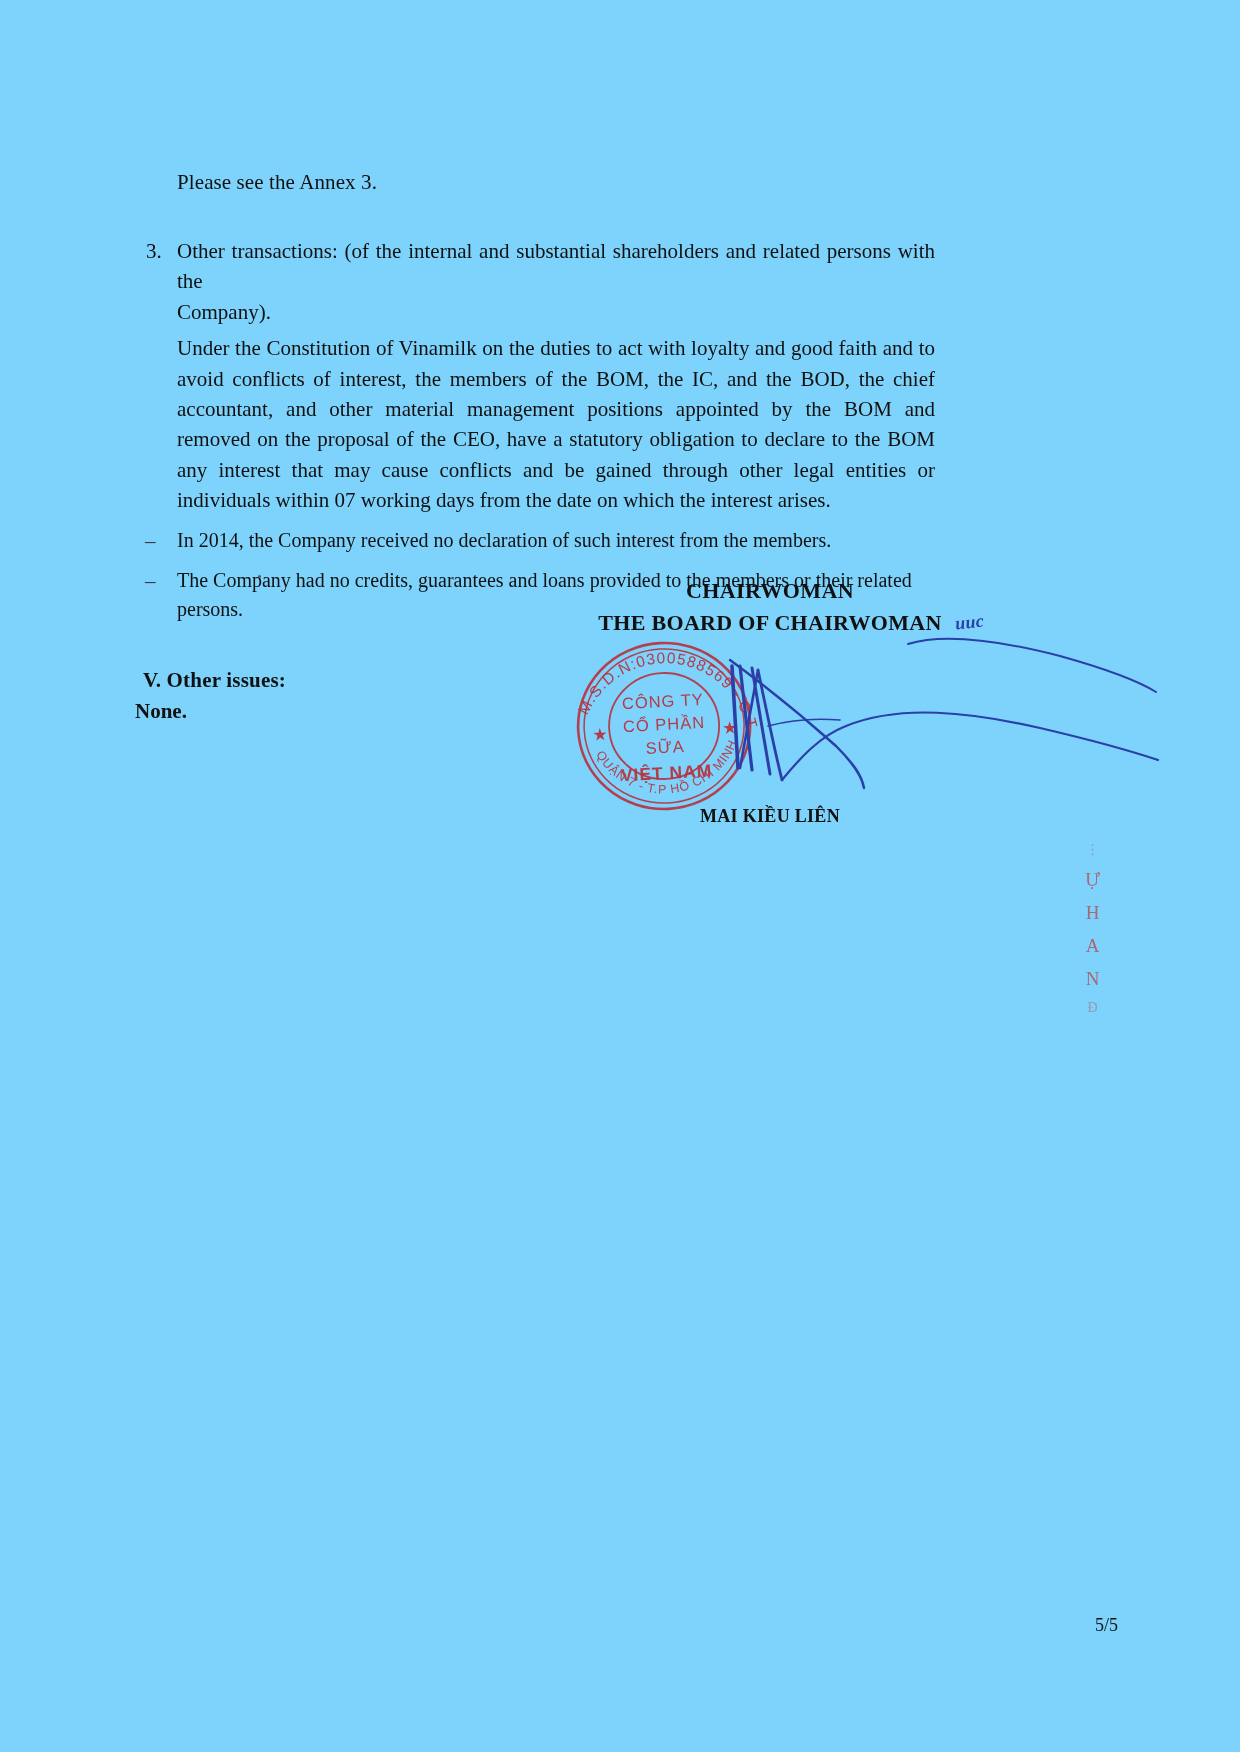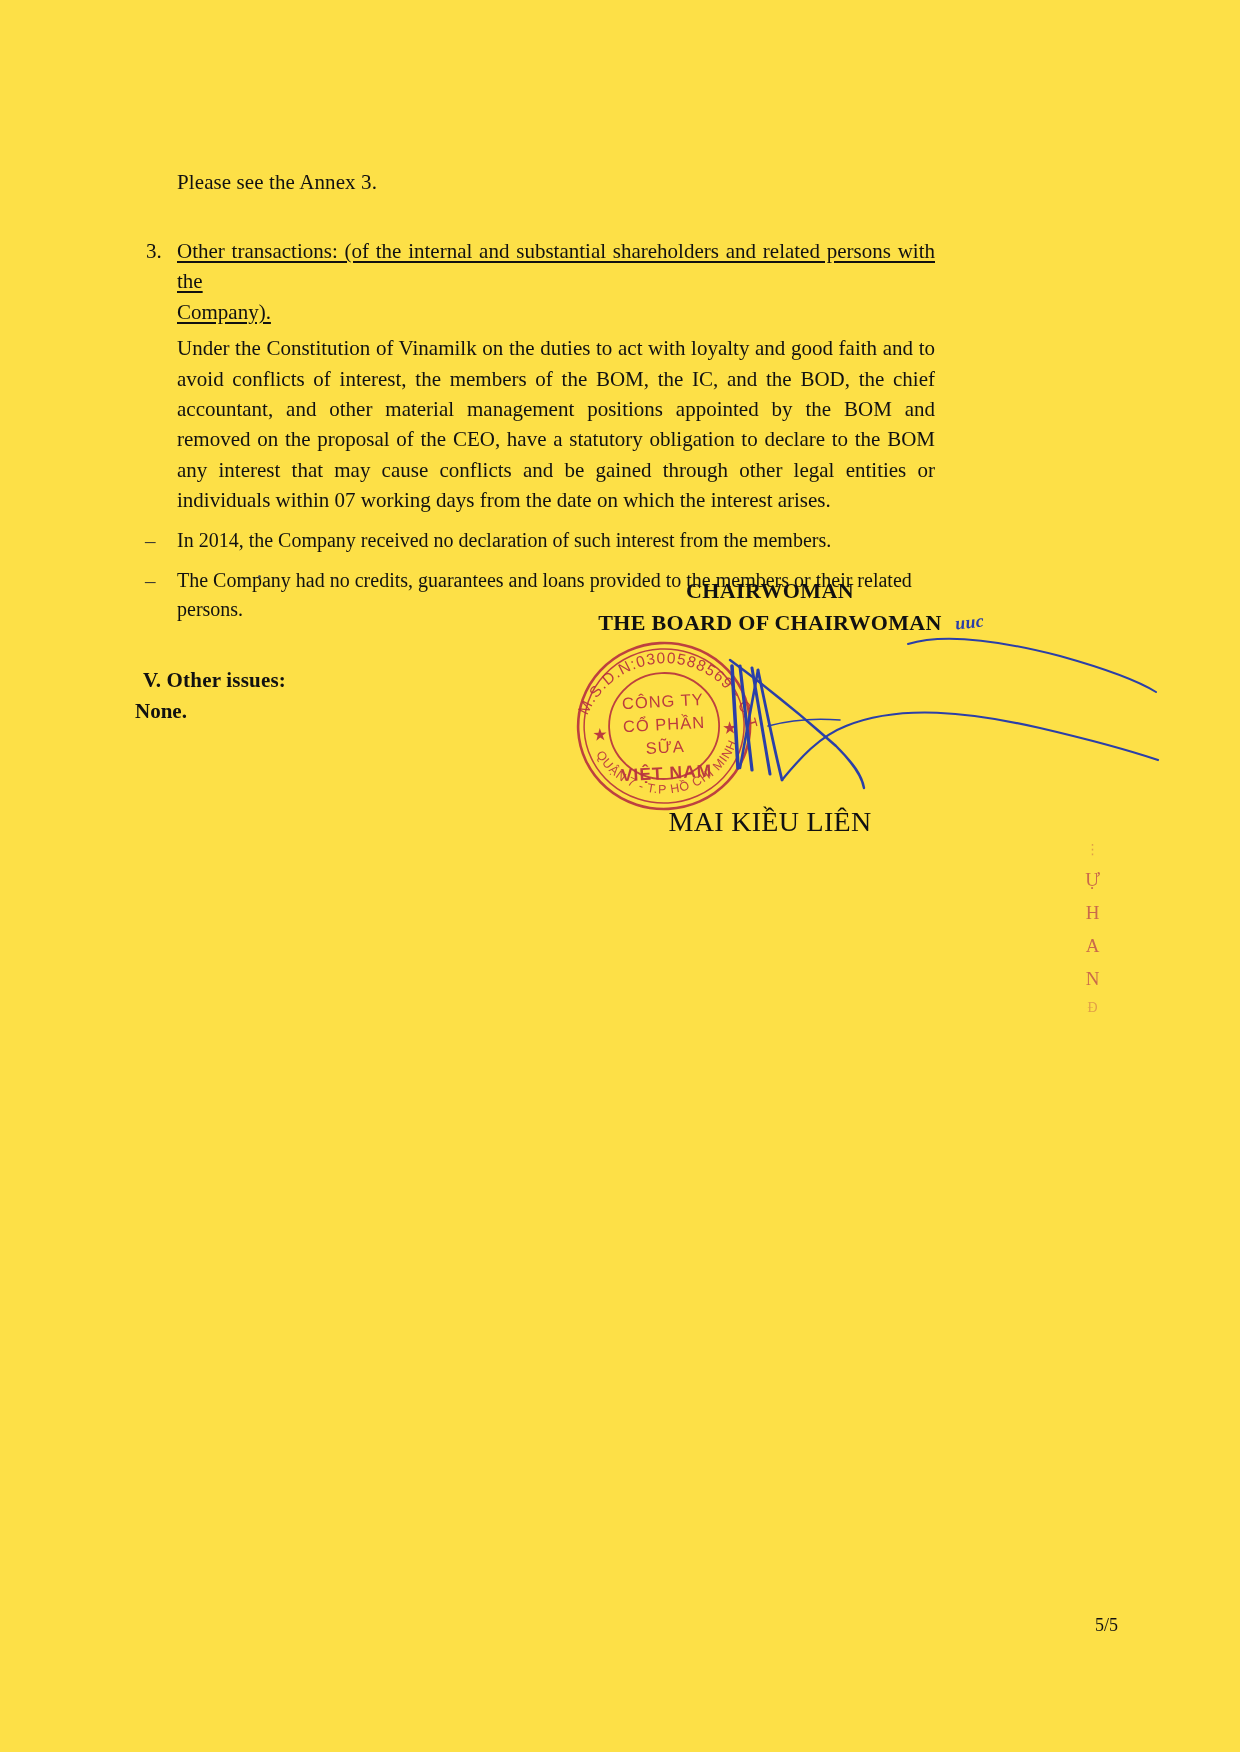--- a/index.html
+++ b/index.html
@@ -12,21 +12,21 @@
     height: 1752px;
     position: relative;
     font-family: "Liberation Serif", "DejaVu Serif", serif;
     color: #111111;
     overflow: hidden;
   }
 
   .page {
     position: absolute;
     inset: 0;
-    background: #fde047;
+    background: #7dd3fc;
   }
 
   
   .content {
     position: absolute;
     left: 135px;
     top: 168px;
     width: 800px;
   }
 
@@ -50,21 +50,20 @@
     text-align: left;
     padding-left: 11px;
     box-sizing: border-box;
   }
   .num-body {
     flex: 1 1 auto;
     font-size: 21px;
     line-height: 1.45;
   }
   .heading-underline {
-    text-decoration: underline;
     text-underline-offset: 3px;
     text-align: justify;
     text-justify: inter-word;
   }
 
   .para {
     margin: 6px 0 0 42px;
     font-size: 21px;
     line-height: 1.45;
     text-align: justify;
@@ -146,22 +145,22 @@
     font-style: italic;
     font-size: 18px;
     color: #2b3fa8;
     transform: rotate(-6deg);
   }
   .sig-name {
     position: absolute;
     left: 0;
     top: 228px;
     width: 420px;
-    font-size: 28px;
-    font-weight: normal;
+    font-size: 18px;
+    font-weight: bold;
     letter-spacing: .3px;
   }
 
   
   .stamp {
     position: absolute;
     left: 566px;
     top: 629px;
     width: 196px;
     height: 190px;

